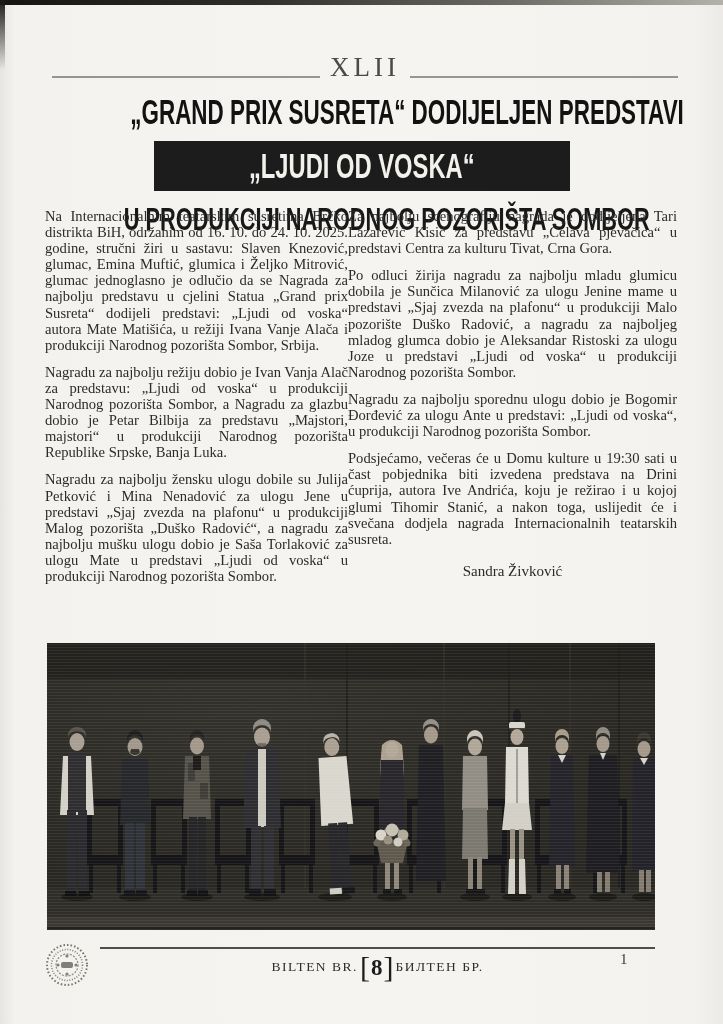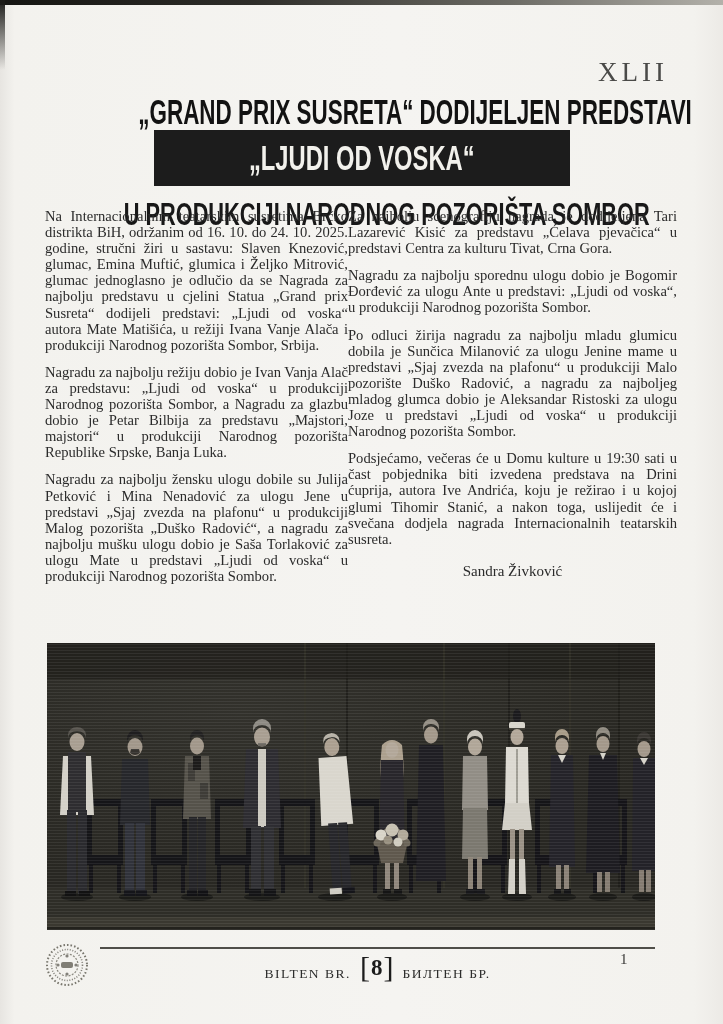--- a/index.html
+++ b/index.html
@@ -8,31 +8,31 @@
     position:relative;width:723px;height:1024px;margin:0 auto;overflow:hidden;
     background:linear-gradient(90deg,#e7e5e1 0,#f3f2ee 2%,#f5f4f1 55%,#f3f2ee 96%,#eceae6 100%);
     font-family:"Liberation Serif",serif;color:#262626;
   }
   .scan-top{position:absolute;top:0;left:0;right:0;height:5px;
     background:linear-gradient(90deg,#151512 0,#2e2d29 35%,#6b6a64 70%,#b3b1aa 100%);}
   .scan-left{position:absolute;top:0;left:0;width:5px;height:70px;
     background:linear-gradient(#1a1a17,rgba(26,26,23,0));}
 
   
-  .masthead{position:absolute;top:54px;left:52px;right:45px;display:flex;align-items:flex-end;flex-direction:column;}
+  .masthead{position:absolute;top:54px;left:52px;right:45px;display:flex;align-items:flex-end;}
   .masthead .rule{flex:1;border-bottom:2px solid #97958f;margin-bottom:3px;}
   .volume{font-size:27px;letter-spacing:4px;color:#4a4a48;line-height:1;padding:0 10px;}
 
   
   .headlines{position:absolute;top:96px;left:0;right:0;text-align:center;
     font-family:"Liberation Sans",sans-serif;font-weight:700;color:#121212;}
   .hl{white-space:nowrap;line-height:1;}
-  .hl-1{font-size:33px;margin-left:8px;}
+  .hl-1{font-size:33px;}
   .hl-1 span{display:inline-block;transform:scale(0.68,1.05);transform-origin:50% 60%;}
-  .title-bar{width:416px;height:56px;margin:1px auto 0;background:#1c1c1c;
+  .title-bar{width:416px;height:50px;margin:12px auto 0;background:#1c1c1c;
     display:flex;align-items:center;justify-content:center;}
   .title-bar span{display:inline-block;color:#f2f1ec;font-size:33px;line-height:1;
     transform:scale(0.72,1.05);transform-origin:50% 55%;}
   .hl-3{font-size:32px;margin-top:12px;color:#181818;}
   .hl-3 span{display:inline-block;transform:scale(0.68,1.0);transform-origin:50% 50%;}
 
   
   .columns{position:absolute;top:208px;left:45px;width:643px;display:flex;}
   .col{text-align:justify;font-size:14.6px;line-height:16.1px;color:#2b2b2b;}
   .col.left{width:303px;}
@@ -44,21 +44,21 @@
   .photo{position:absolute;top:643px;left:47px;width:608px;height:287px;margin:0;}
   .photo svg{display:block;width:100%;height:100%;}
   .photo::after{content:"";position:absolute;inset:0;pointer-events:none;opacity:.07;
     background:repeating-linear-gradient(0deg,#fff 0 1px,transparent 1px 3px);}
 
   
   .footer{position:absolute;top:938px;left:0;right:0;height:70px;}
   .seal{position:absolute;left:44px;top:2px;width:46px;height:50px;}
   .footer-rule{position:absolute;left:100px;right:68px;top:9px;border-top:2.5px solid #4f4e49;}
   .footer-center{position:absolute;left:100px;right:68px;top:14px;text-align:center;}
-  .footer-center .inner{display:inline-flex;align-items:flex-end;gap:9px;color:#2d2d2c;}
+  .footer-center .inner{display:inline-flex;align-items:center;gap:2px;color:#2d2d2c;}
   .f-label{font-size:13.5px;letter-spacing:1.5px;}
   .issue{display:inline-flex;align-items:center;line-height:1;}
   .issue .bracket{font-size:30px;font-weight:400;color:#1c1c1c;}
   .issue b{font-size:23px;font-weight:700;padding:0 1px;color:#1c1c1c;}
   .pageno{position:absolute;left:620px;top:13px;font-size:15px;color:#3a3a38;}
 </style>
 </head>
 <body>
 
 <div class="page">
@@ -80,22 +80,22 @@
   </section>
 
   <section class="columns">
     <div class="col left">
       <p>Na Internacionalnim teatarskim susretima Brčko distrikta BiH, održanim od 16. 10. do 24. 10. 2025. godine, stručni žiri u sastavu: Slaven Knezović, glumac, Emina Muftić, glumica i Željko Mitrović, glumac jednoglasno je odlučio da se Nagrada za najbolju predstavu u cjelini Statua „Grand prix Susreta“ dodijeli predstavi: „Ljudi od voska“ autora Mate Matišića, u režiji Ivana Vanje Alača i produkciji Narodnog pozorišta Sombor, Srbija.</p>
       <p>Nagradu za najbolju režiju dobio je Ivan Vanja Alač za predstavu: „Ljudi od voska“ u produkciji Narodnog pozorišta Sombor, a Nagradu za glazbu dobio je Petar Bilbija za predstavu „Majstori, majstori“ u produkciji Narodnog pozorišta Republike Srpske, Banja Luka.</p>
       <p>Nagradu za najbolju žensku ulogu dobile su Julija Petković i Mina Nenadović za ulogu Jene u predstavi „Sjaj zvezda na plafonu“ u produkciji Malog pozorišta „Duško Radović“, a nagradu za najbolju mušku ulogu dobio je Saša Torlaković za ulogu Mate u predstavi „Ljudi od voska“ u produkciji Narodnog pozorišta Sombor.</p>
     </div>
     <div class="col right">
       <p>Za najbolju scenografiju nagrada je dodijeljena Tari Lazarević Kisić za predstavu „Ćelava pjevačica“ u predstavi Centra za kulturu Tivat, Crna Gora.</p>
+      <p>Po odluci žirija nagradu za najbolju mladu glumicu dobila je Sunčica Milanović za ulogu Jenine mame u predstavi „Sjaj zvezda na plafonu“ u produkciji Malo pozorište Duško Radović, a nagradu za najboljeg mladog glumca dobio je Aleksandar Ristoski za ulogu Joze u predstavi „Ljudi od voska“ u produkciji Narodnog pozorišta Sombor.</p>
       <p>Nagradu za najbolju sporednu ulogu dobio je Bogomir Đorđević za ulogu Ante u predstavi: „Ljudi od voska“, u produkciji Narodnog pozorišta Sombor.</p>
-      <p>Po odluci žirija nagradu za najbolju mladu glumicu dobila je Sunčica Milanović za ulogu Jenine mame u predstavi „Sjaj zvezda na plafonu“ u produkciji Malo pozorište Duško Radović, a nagradu za najboljeg mladog glumca dobio je Aleksandar Ristoski za ulogu Joze u predstavi „Ljudi od voska“ u produkciji Narodnog pozorišta Sombor.</p>
       <p>Podsjećamo, večeras će u Domu kulture u 19:30 sati u čast pobjednika biti izvedena predstava na Drini ćuprija, autora Ive Andrića, koju je režirao i u kojoj glumi Tihomir Stanić, a nakon toga, uslijedit će i svečana dodjela nagrada Internacionalnih teatarskih susreta.</p>
       <p class="byline">Sandra Živković</p>
     </div>
   </section>
 
   <figure class="photo" role="img" aria-label="Black-and-white curtain call photo: twelve actors of „Ljudi od voska“ standing in a row on a dark stage in front of chairs; an actress at center holds a flower basket, another wears a white military uniform with cap and tall boots.">
     <svg viewBox="0 0 608 287" preserveAspectRatio="none">
       <defs>
         <radialGradient id="glow" cx="32%" cy="28%" r="70%">
           <stop offset="0" stop-color="#3c3b35"></stop>

